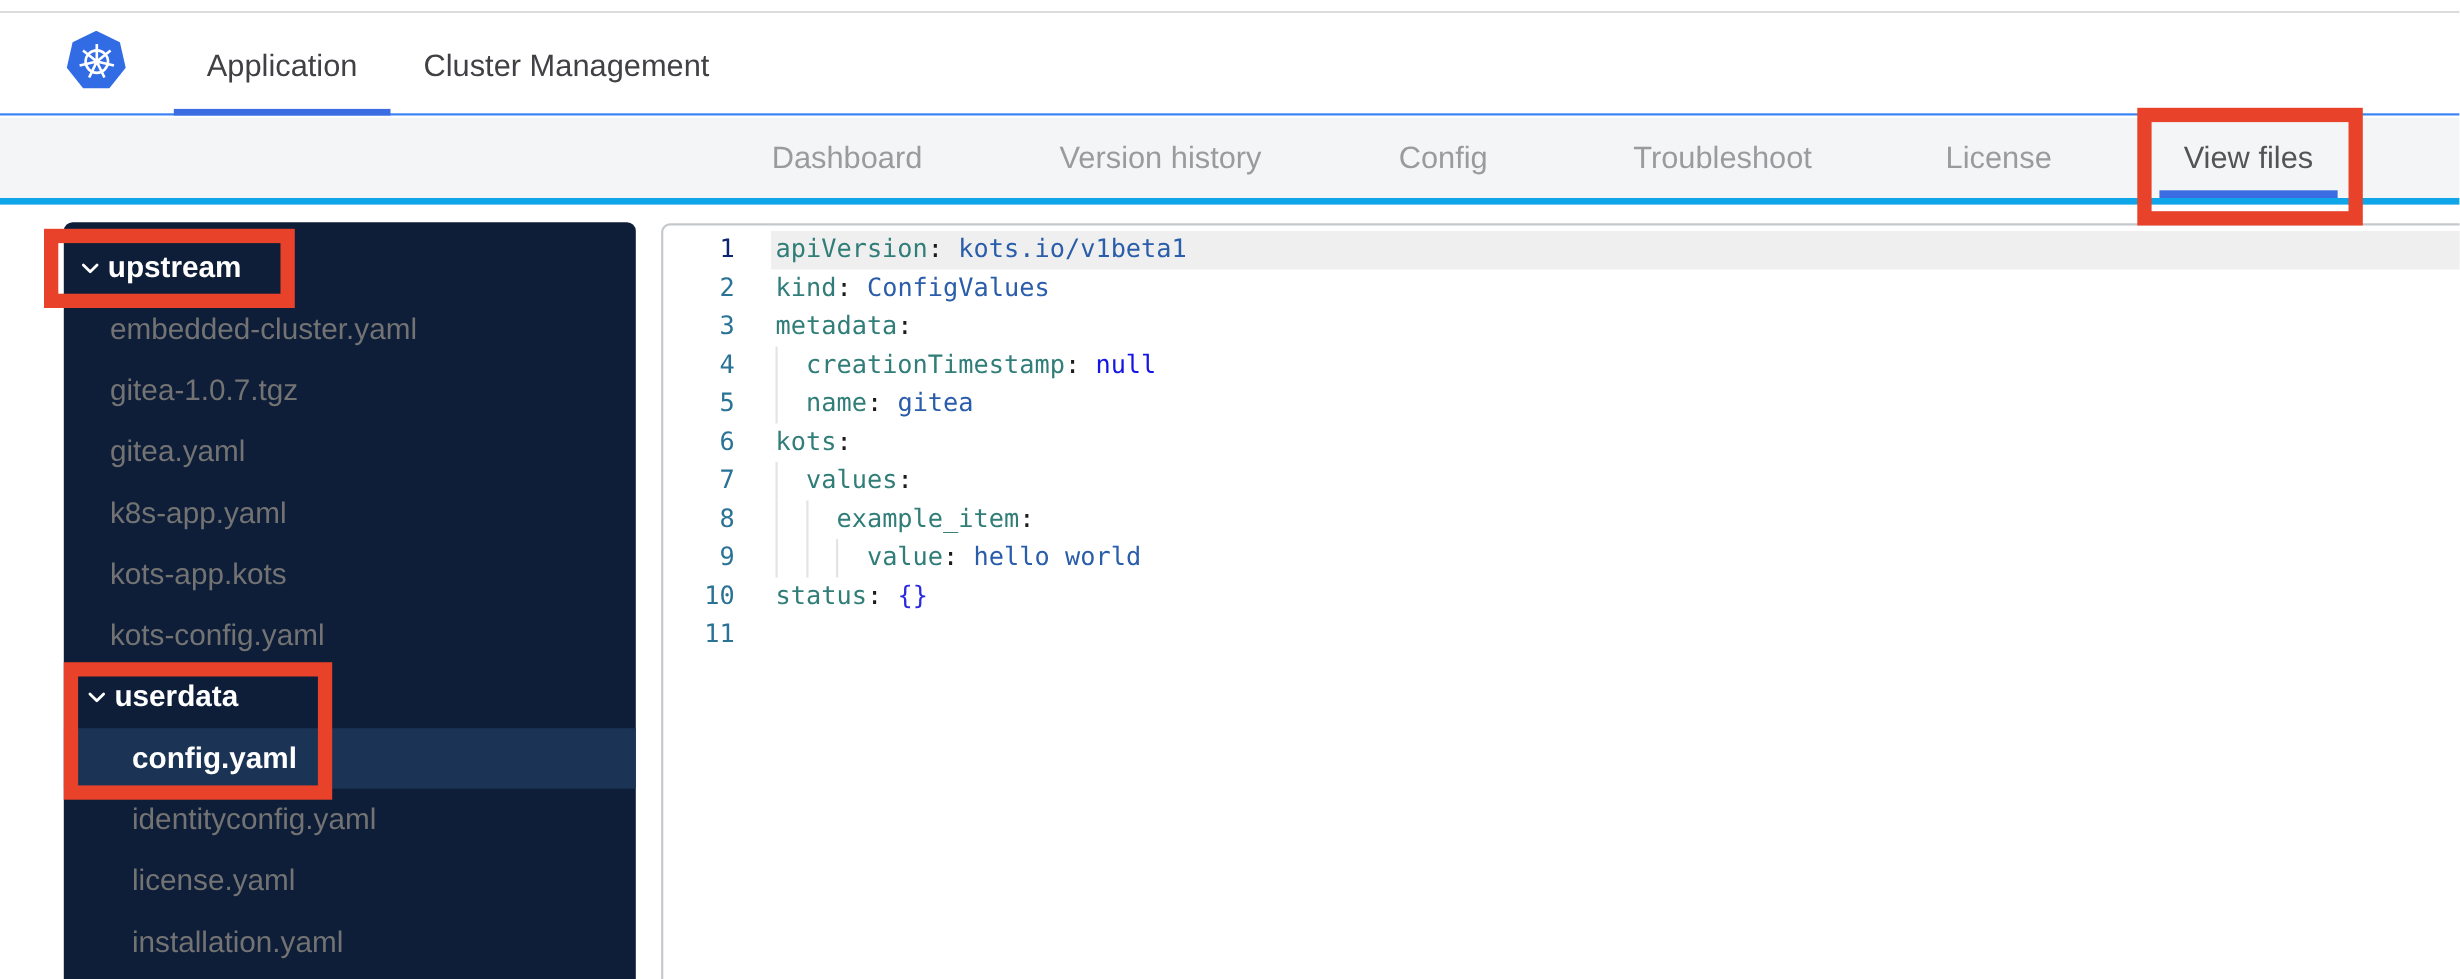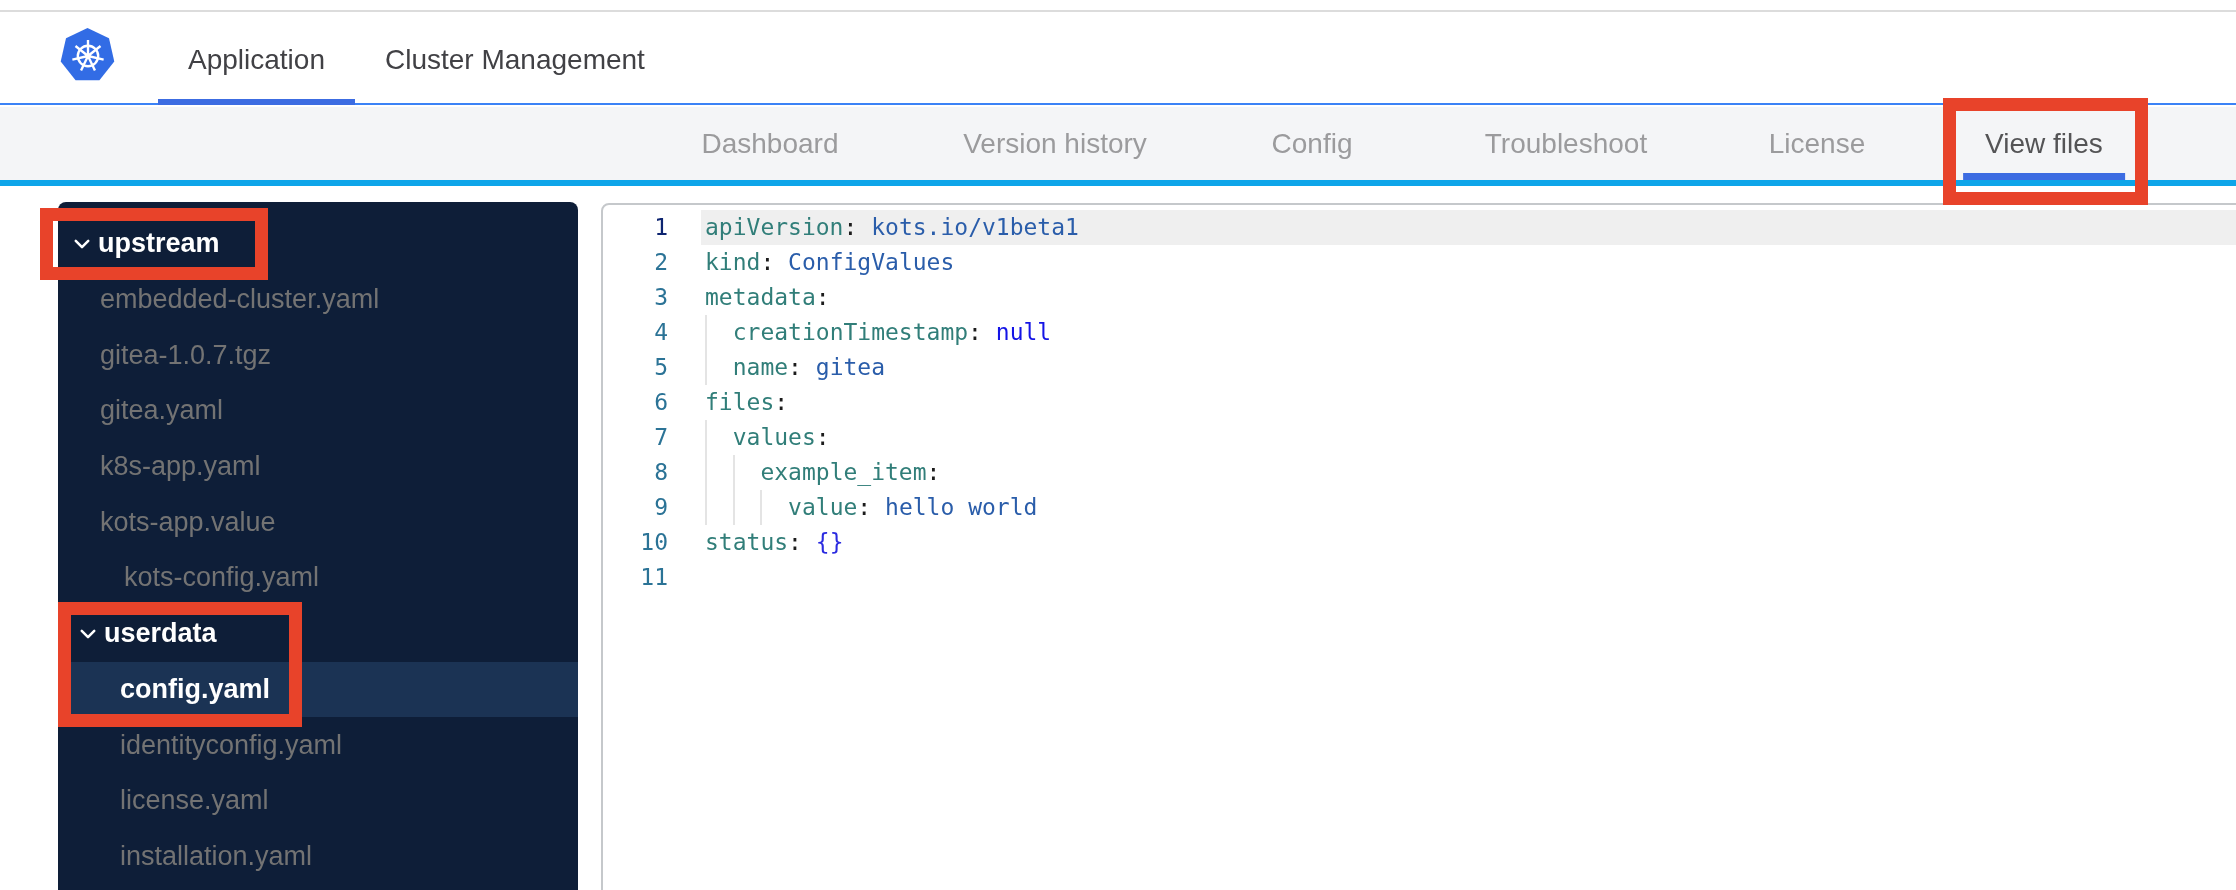--- a/index.html
+++ b/index.html
@@ -124,23 +124,23 @@
     <div class="t-row file" style="padding-left: 42px;">
       <span>gitea-1.0.7.tgz</span>
     </div>
     <div class="t-row file" style="padding-left: 42px;">
       <span>gitea.yaml</span>
     </div>
     <div class="t-row file" style="padding-left: 42px;">
       <span>k8s-app.yaml</span>
     </div>
     <div class="t-row file" style="padding-left: 42px;">
-      <span>kots-app.value</span>
-    </div>
-    <div class="t-row file" style="padding-left: 66px;">
+      <span>kots-app.kots</span>
+    </div>
+    <div class="t-row file" style="padding-left: 42px;">
       <span>kots-config.yaml</span>
     </div>
     <div class="t-row folder" style="padding-left: 20px;">
       <span class="chev">
         <svg width="20" height="20" viewBox="0 0 16 16">
           <polyline points="3,5.5 8,10.5 13,5.5" fill="none" stroke="#fff" stroke-width="2" stroke-linecap="round" stroke-linejoin="round"></polyline>
         </svg>
       </span>
       <span>userdata</span>
     </div>
@@ -175,21 +175,21 @@
       <div class="c-line">
         <span class="gutter">4</span>
         <span class="codespan"><span class="guide" style="left: calc(0ch + 18px);"></span><span class="tk-plain">  </span><span class="tk-key">creationTimestamp</span><span class="tk-colon">:</span><span class="tk-plain"> </span><span class="tk-kw">null</span></span>
       </div>
       <div class="c-line">
         <span class="gutter">5</span>
         <span class="codespan"><span class="guide" style="left: calc(0ch + 18px);"></span><span class="tk-plain">  </span><span class="tk-key">name</span><span class="tk-colon">:</span><span class="tk-plain"> </span><span class="tk-str">gitea</span></span>
       </div>
       <div class="c-line">
         <span class="gutter">6</span>
-        <span class="codespan"><span class="tk-key">files</span><span class="tk-colon">:</span></span>
+        <span class="codespan"><span class="tk-key">kots</span><span class="tk-colon">:</span></span>
       </div>
       <div class="c-line">
         <span class="gutter">7</span>
         <span class="codespan"><span class="guide" style="left: calc(0ch + 18px);"></span><span class="tk-plain">  </span><span class="tk-key">values</span><span class="tk-colon">:</span></span>
       </div>
       <div class="c-line">
         <span class="gutter">8</span>
         <span class="codespan"><span class="guide" style="left: calc(0ch + 18px);"></span><span class="guide" style="left: calc(2ch + 18px);"></span><span class="tk-plain">    </span><span class="tk-key">example_item</span><span class="tk-colon">:</span></span>
       </div>
       <div class="c-line">

